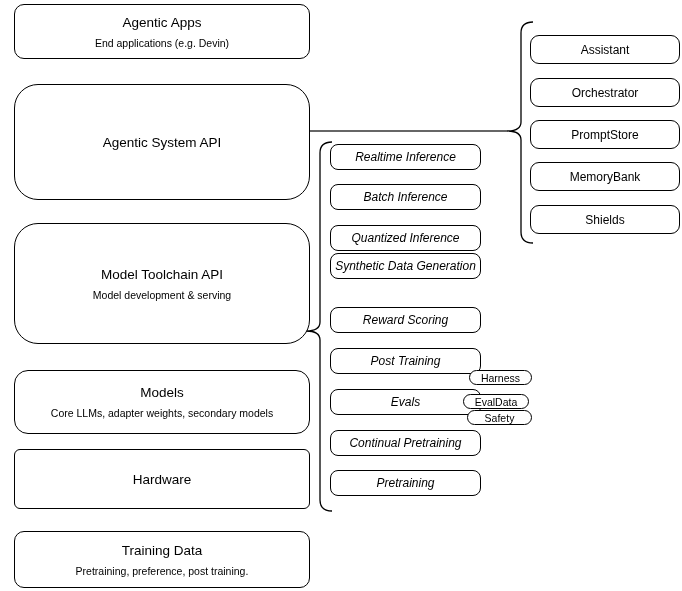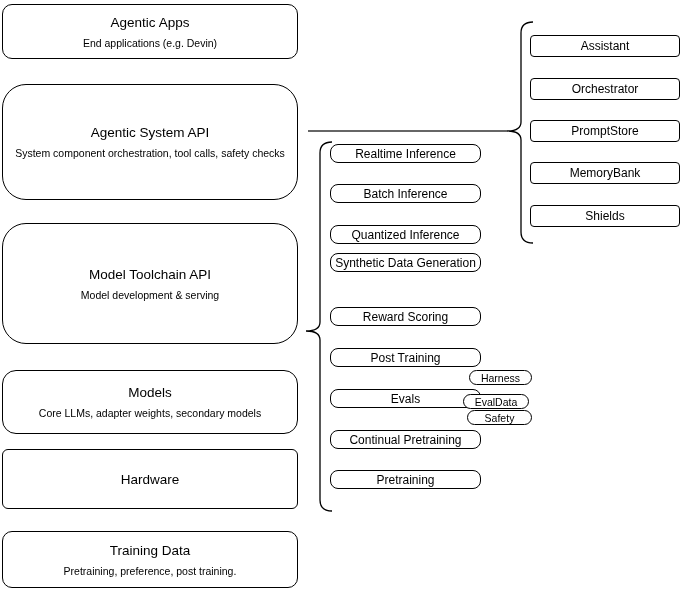--- a/index.html
+++ b/index.html
@@ -28,47 +28,48 @@
     background: #ffffff;
     border: 1.3px solid #000000;
     color: #000000;
     display: flex;
     flex-direction: column;
     align-items: center;
     justify-content: center;
     text-align: center;
   }
   .left-node {
-    left: 2px;
+    left: 14px;
     width: 296px;
   }
   .node-title {
     font-size: 13.5px;
     line-height: 17px;
     white-space: nowrap;
   }
   .node-subtitle {
     font-size: 10.5px;
     line-height: 13px;
     margin-top: 6px;
     white-space: nowrap;
   }
   .mid-node {
     left: 330px;
     width: 151px;
-    height: 19px;
+    height: 26px;
     border-radius: 8px;
     font-size: 12px;
     white-space: nowrap;
+    font-style: italic;
   }
   .right-node {
     left: 530px;
     width: 150px;
-    height: 22px;
-    border-radius: 4px;
+    height: 29px;
+    border-radius: 9px;
     font-size: 12px;
     white-space: nowrap;
   }
   .pill {
     height: 15px;
     border-radius: 8px;
     font-size: 10.5px;
     line-height: 12px;
     white-space: nowrap;
   }
@@ -83,21 +84,20 @@
     <path d="M 533 22 Q 521 22 521 33 L 521 122 Q 521 131 507 131 Q 521 131 521 140 L 521 232 Q 521 243 533 243" stroke="#000000" stroke-width="1.3" fill="none"></path>
     <path d="M 332 142 Q 320 142 320 153 L 320 322 Q 320 331 306 331 Q 320 331 320 340 L 320 500 Q 320 511 332 511" stroke="#000000" stroke-width="1.3" fill="none"></path>
   </svg>
 
   <div class="node left-node" style="top:4px;height:55px;border-radius:10px">
     <div class="node-title">Agentic Apps</div>
     <div class="node-subtitle">End applications (e.g. Devin)</div>
   </div>
   <div class="node left-node" style="top:84px;height:116px;border-radius:24px">
     <div class="node-title">Agentic System API</div>
-    <div class="node-subtitle">System component orchestration, tool calls, safety checks</div>
   </div>
   <div class="node left-node" style="top:223px;height:121px;border-radius:24px">
     <div class="node-title">Model Toolchain API</div>
     <div class="node-subtitle">Model development &amp; serving</div>
   </div>
   <div class="node left-node" style="top:370px;height:64px;border-radius:14px">
     <div class="node-title">Models</div>
     <div class="node-subtitle">Core LLMs, adapter weights, secondary models</div>
   </div>
   <div class="node left-node" style="top:449px;height:60px;border-radius:6px">

